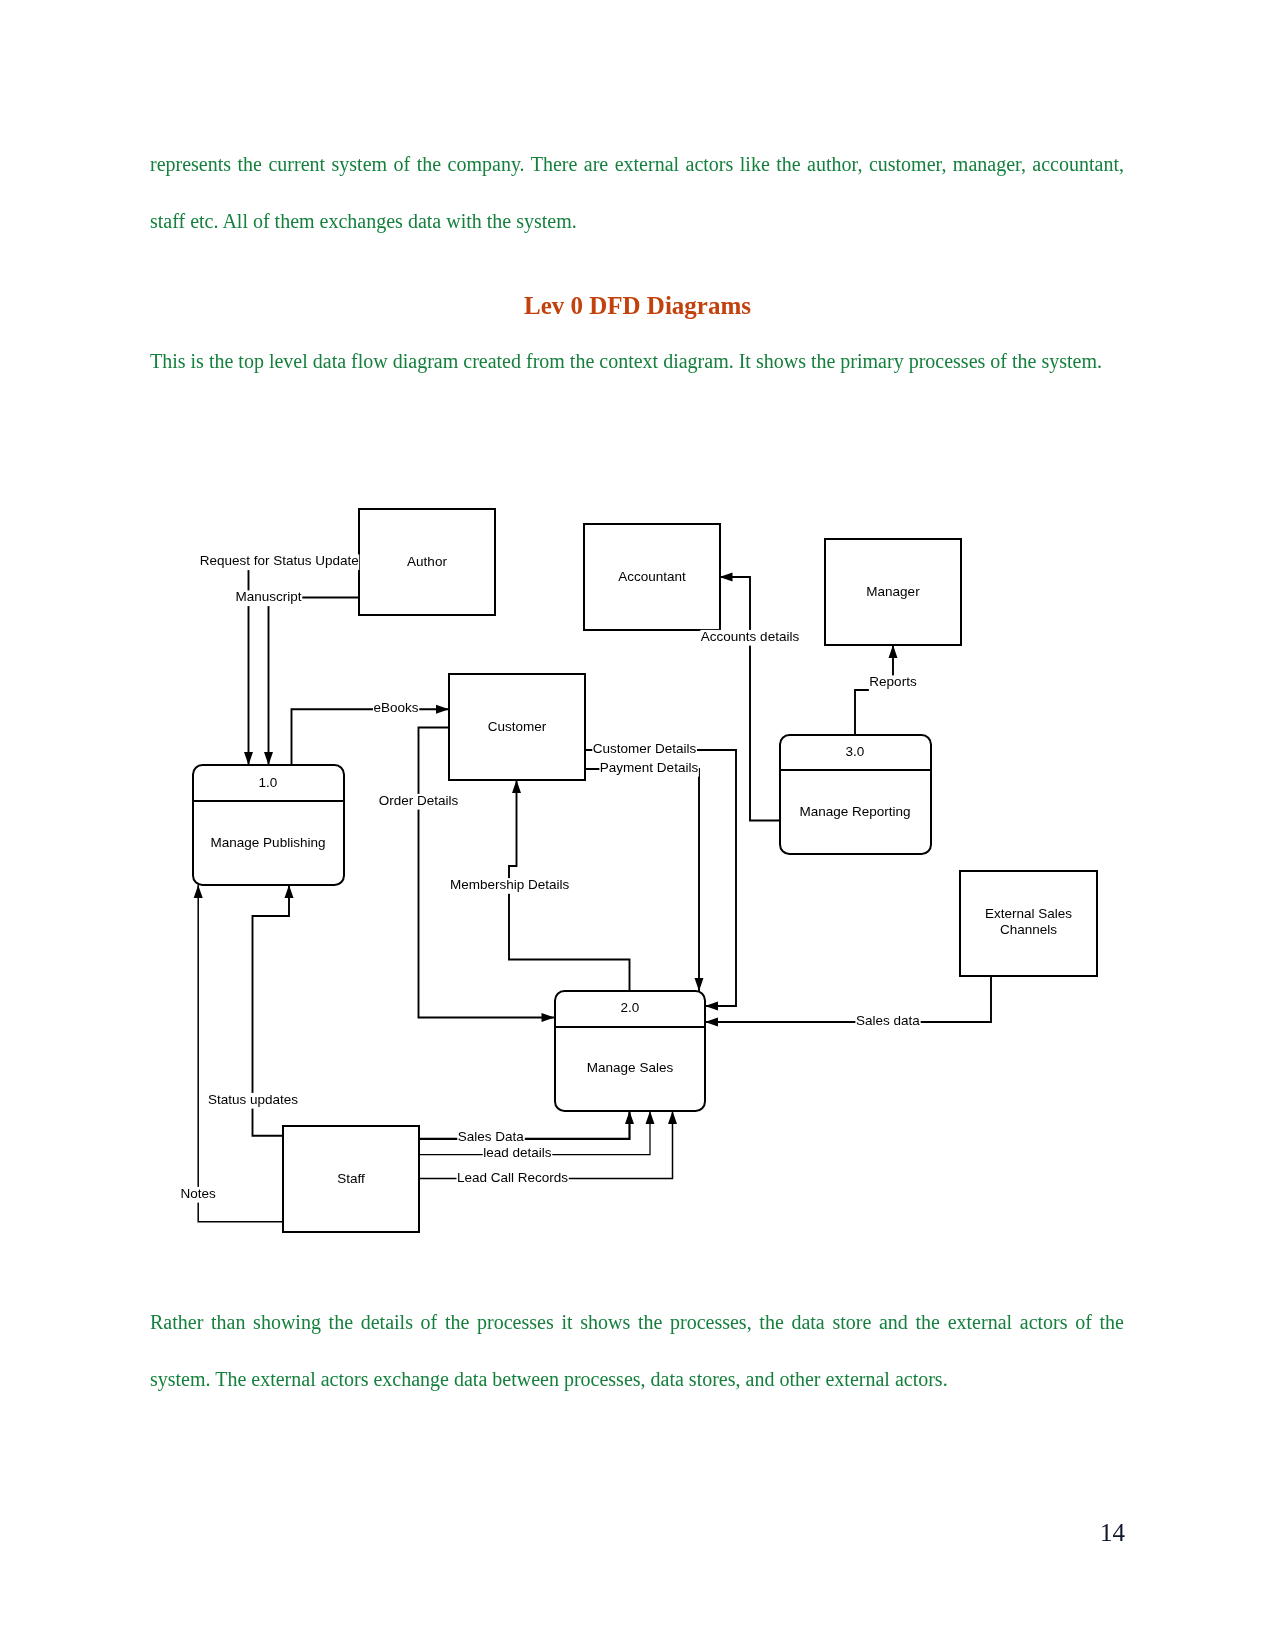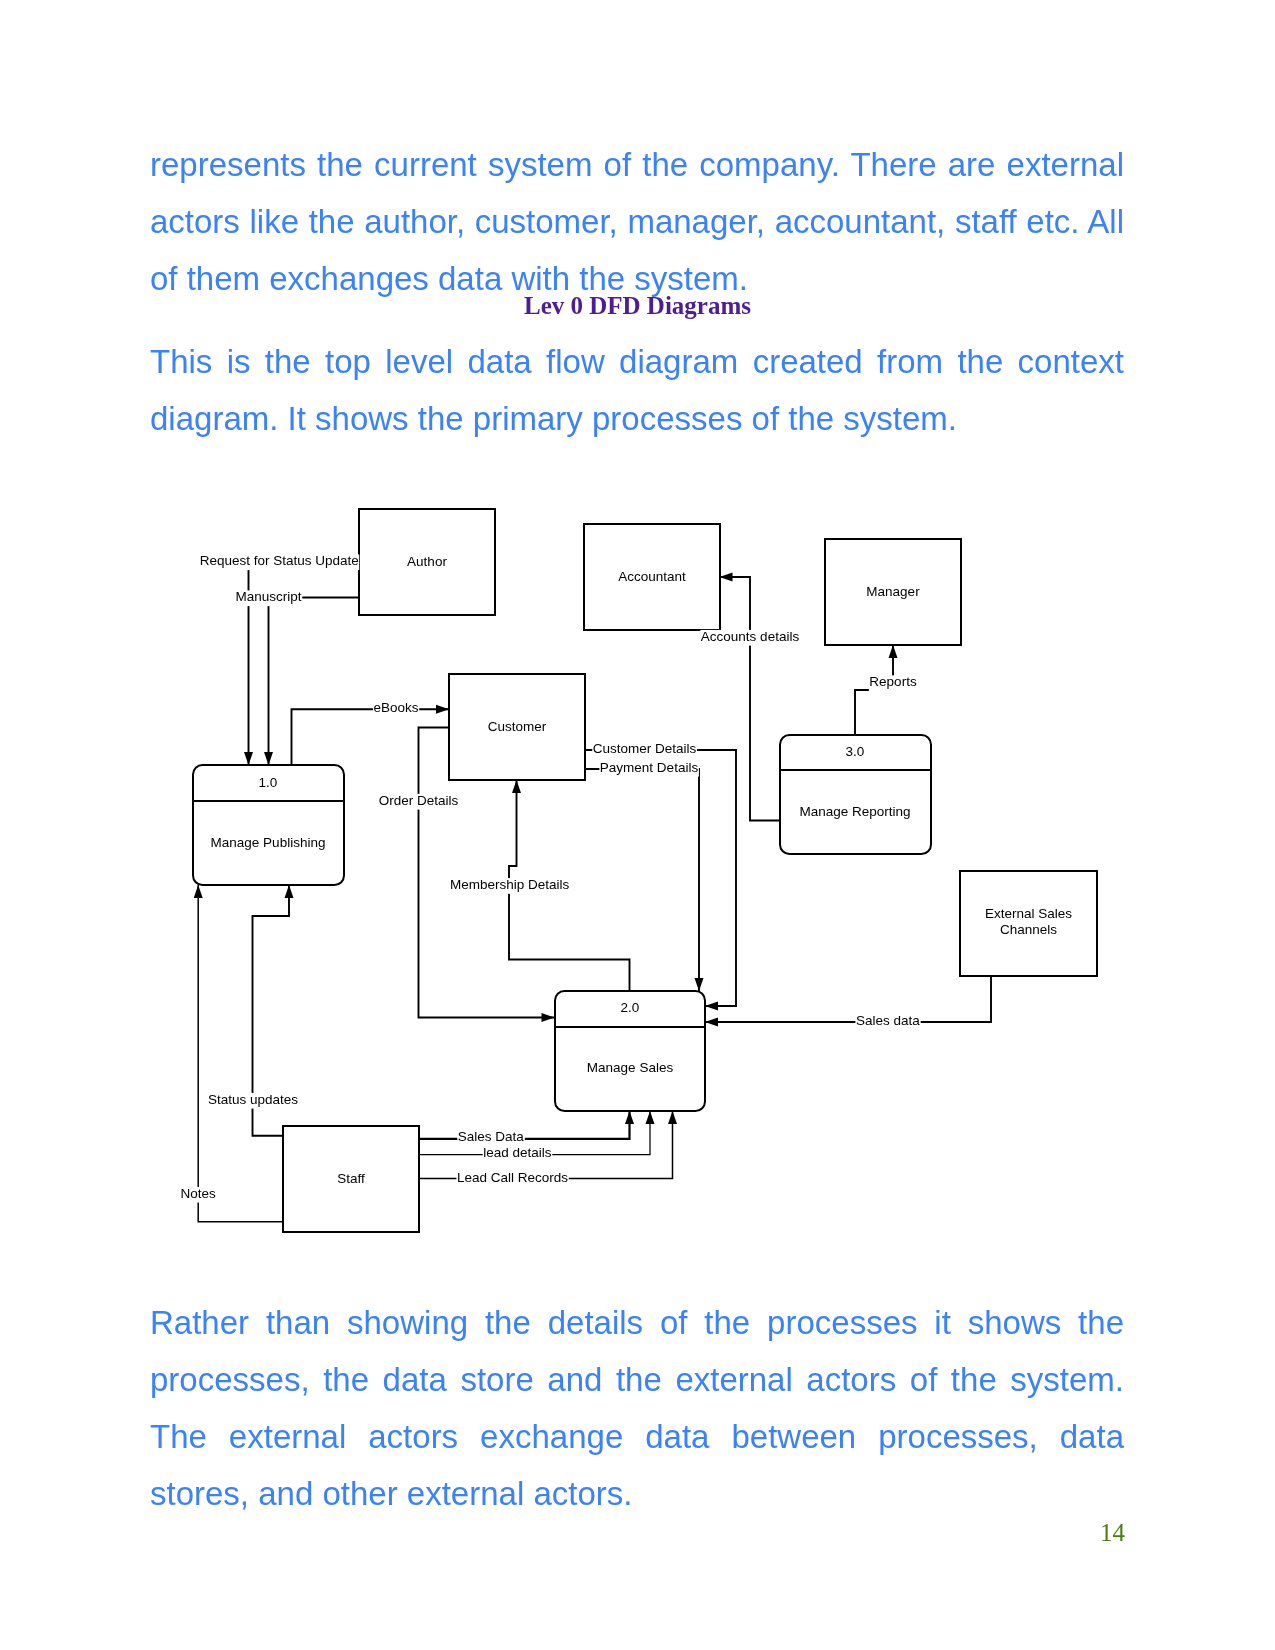--- a/index.html
+++ b/index.html
@@ -1,24 +1,24 @@
 <!DOCTYPE html>
 <html><head>
 <meta charset="utf-8">
 <title>DFD Document Page</title>
 <style>
   html,body{margin:0;padding:0;background:#fff;-webkit-font-smoothing:antialiased;}
   *{-webkit-font-smoothing:antialiased;}
   body{width:1275px;height:1650px;overflow:hidden;font-family:"Liberation Serif",serif;color:#000;}
   .page{position:relative;width:1275px;height:1650px;background:#fff;}
-  .para{position:absolute;transform:translateZ(0);font-family:Liberation Sans, sans-serif;font-size:33px;line-height:57px;
-        text-align:justify;color:#3b82f6;}
+  .para{position:absolute;transform:translateZ(0);font-family:Liberation Serif, serif;font-size:20px;line-height:57px;
+        text-align:justify;color:#15803d;}
   .heading{position:absolute;transform:translateZ(0);font-family:"Liberation Serif",serif;font-weight:bold;font-size:25px;
-           color:#4c1d95;text-align:center;width:100%;left:0;}
-  .pageno{position:absolute;transform:translateZ(0);font-family:"Liberation Serif",serif;font-size:25px;color:#4d7c0f;}
+           color:#c2410c;text-align:center;width:100%;left:0;}
+  .pageno{position:absolute;transform:translateZ(0);font-family:"Liberation Serif",serif;font-size:25px;color:#0f172a;}
   svg.dfd{position:absolute;left:0;top:0;transform:translateZ(0);}
 </style>
 </head>
 <body>
 
 <div class="page">
   <div class="para" style="left:150px; top:136px; width:974px;">represents the current system of the company. There are external actors like the author, customer, manager, accountant, staff etc. All of them exchanges data with the system.</div>
   <div class="heading" style="top:292px;">Lev 0 DFD Diagrams</div>
   <div class="para" style="left:150px; top:1294px; width:974px;">Rather than showing the details of the processes it shows the processes, the data store and the external actors of the system. The external actors exchange data between processes, data stores, and other external actors.</div>
   <div class="para" style="left:150px; top:333px; width:974px;">This is the top level data flow diagram created from the context diagram. It shows the primary processes of the system.</div>

